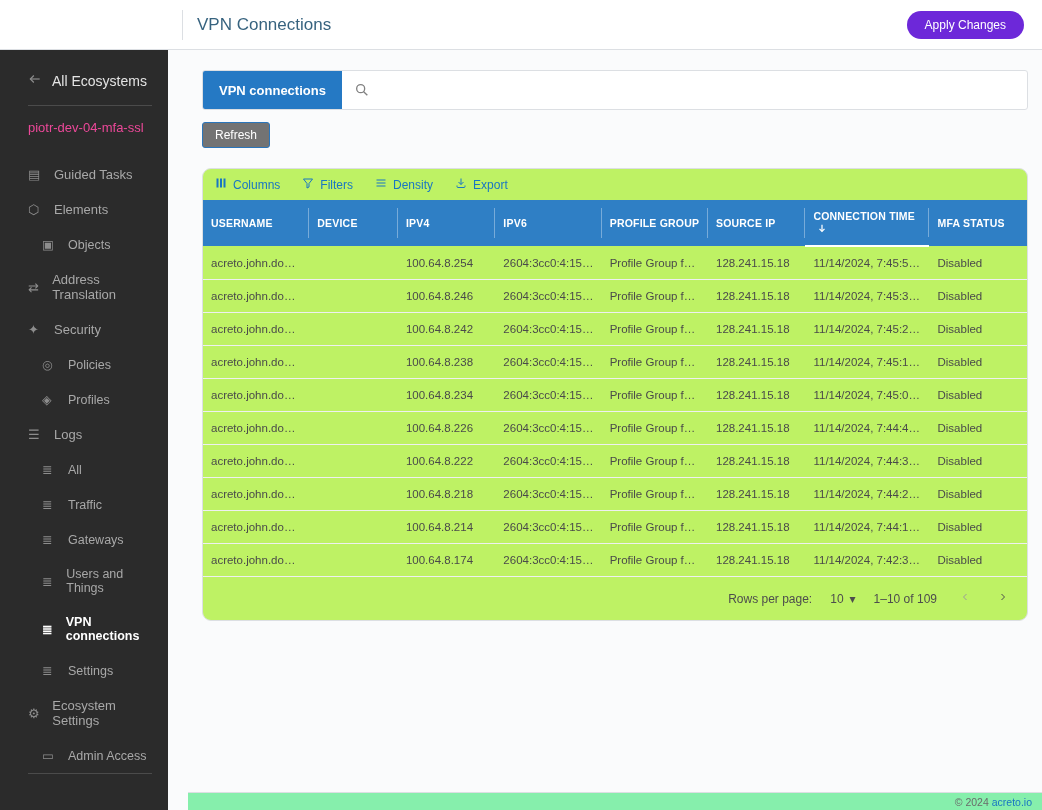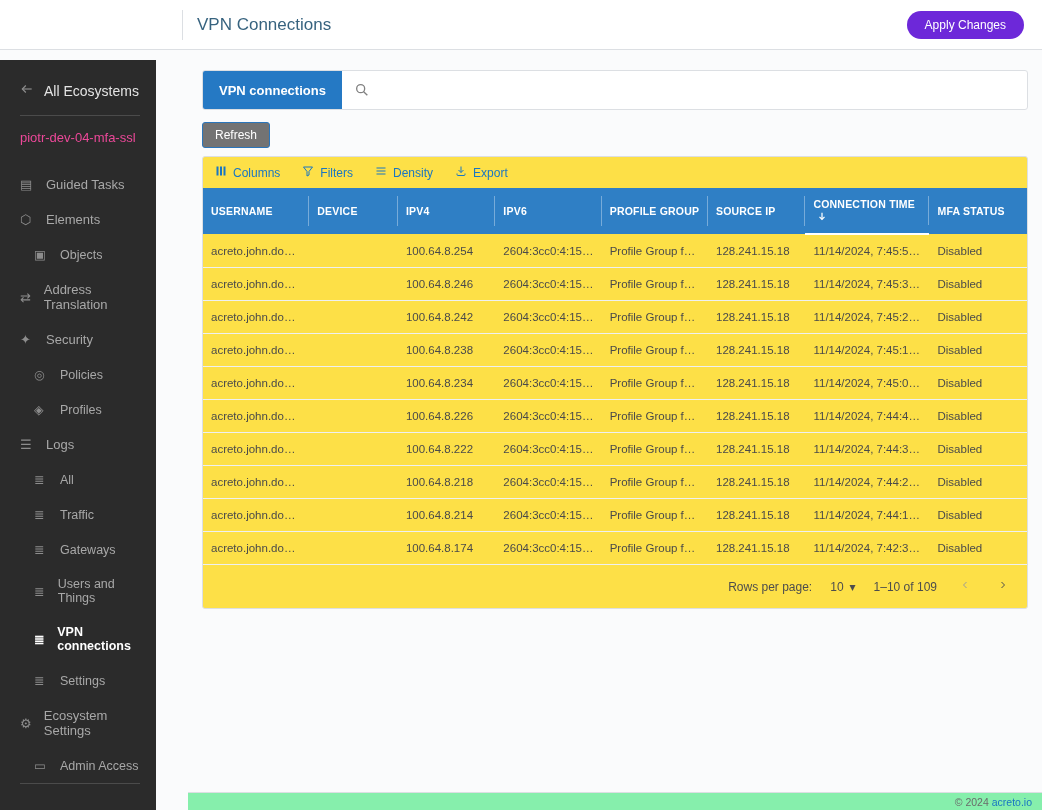--- a/index.html
+++ b/index.html
@@ -20,42 +20,42 @@
   a{color:var(--link);text-decoration:none}
 
   
   .topbar{position:fixed;top:0;left:0;right:0;height:50px;background:#fff;border-bottom:1px solid var(--border);display:flex;align-items:center;padding:0 18px 0 18px;z-index:5}
   .topbar .divider-v{width:1px;height:30px;background:var(--border);margin:0 14px 0 164px}
   .topbar h1{font-size:17px;font-weight:400;color:#37637f;margin:0}
   .topbar .spacer{flex:1}
   .apply-btn{background:#6d28d9;color:#fff;border:none;border-radius:18px;height:28px;padding:0 18px;font-size:12px;cursor:default}
 
   
-  .sidebar{position:fixed;top:60px;bottom:0;left:0;width:156px;background:var(--sidebar-bg);color:var(--sidebar-text);padding:22px 0 0 4px;overflow:auto}
+  .sidebar{position:fixed;top:50px;bottom:0;left:0;width:168px;background:var(--sidebar-bg);color:var(--sidebar-text);padding:22px 0 0 12px;overflow:auto}
   .main{position:fixed;top:50px;left:188px;right:0;bottom:18px;overflow:auto;padding:20px 14px 0 14px}
 
   
   .back-link{display:flex;align-items:center;gap:10px;color:var(--sidebar-text-bright);font-size:14px;padding:0 16px 16px 16px;cursor:pointer}
   .sb-rule{border:none;border-top:1px solid #4b4b4b;margin:0 16px 14px 16px}
   .sb-title{color:#ec4899;font-size:13px;padding:0 16px 22px 16px}
   .sb-item{display:flex;align-items:center;gap:12px;padding:10px 16px;color:var(--sidebar-text);font-size:13px;cursor:pointer}
   .sb-item.sub{padding-left:30px;font-size:12.5px}
   .sb-item.active{color:#fff;font-weight:700}
   .sb-icon{width:14px;display:inline-block;color:#8d8d8d}
 
   
   .toolbar{display:flex;align-items:stretch;height:40px;border:1px solid var(--border);border-radius:3px;background:#fff;overflow:hidden}
   .toolbar .tag{background:var(--accent);color:#fff;font-weight:700;font-size:13px;display:flex;align-items:center;padding:0 16px}
   .toolbar .searchwrap{display:flex;align-items:center;flex:1}
   .toolbar .searchwrap .s-ico{width:40px;display:flex;align-items:center;justify-content:center;color:#808080}
   .toolbar input{border:none;outline:none;flex:1;font-size:13px;color:var(--text)}
   .refresh-btn{margin-top:12px;background:#737373;color:#fff;border:1px solid #2a75ba;border-radius:3px;padding:5px 12px;font-size:12px;cursor:pointer}
 
   
-  .card{margin-top:8px;border:1px solid var(--border);border-radius:3px;background:#fde047}
+  .card{margin-top:20px;border:1px solid var(--border);border-radius:9px;background:#bef264}
   .card-toolbar{display:flex;gap:22px;padding:8px 12px;color:var(--link);font-size:12px}
   .card-toolbar .tool{display:flex;align-items:center;gap:6px;cursor:pointer}
 
   table{width:100%;border-collapse:collapse;table-layout:fixed}
   thead th{background:var(--accent-table);color:#fff;font-size:10.5px;font-weight:700;text-align:left;padding:10px 8px;letter-spacing:.2px;position:relative}
   thead th .sort-ico{margin-left:4px;vertical-align:middle}
   thead th:not(:last-child)::after{content:"";position:absolute;right:0;top:8px;bottom:8px;width:1px;background:rgba(255,255,255,.35)}
   tbody td{padding:10px 8px;font-size:11.5px;color:#4a4a4a;border-bottom:1px solid #eef0f1;white-space:nowrap;overflow:hidden;text-overflow:ellipsis}
 
   .pager{display:flex;justify-content:flex-end;align-items:center;gap:18px;padding:10px 14px;font-size:12px;color:#4d4d4d}

